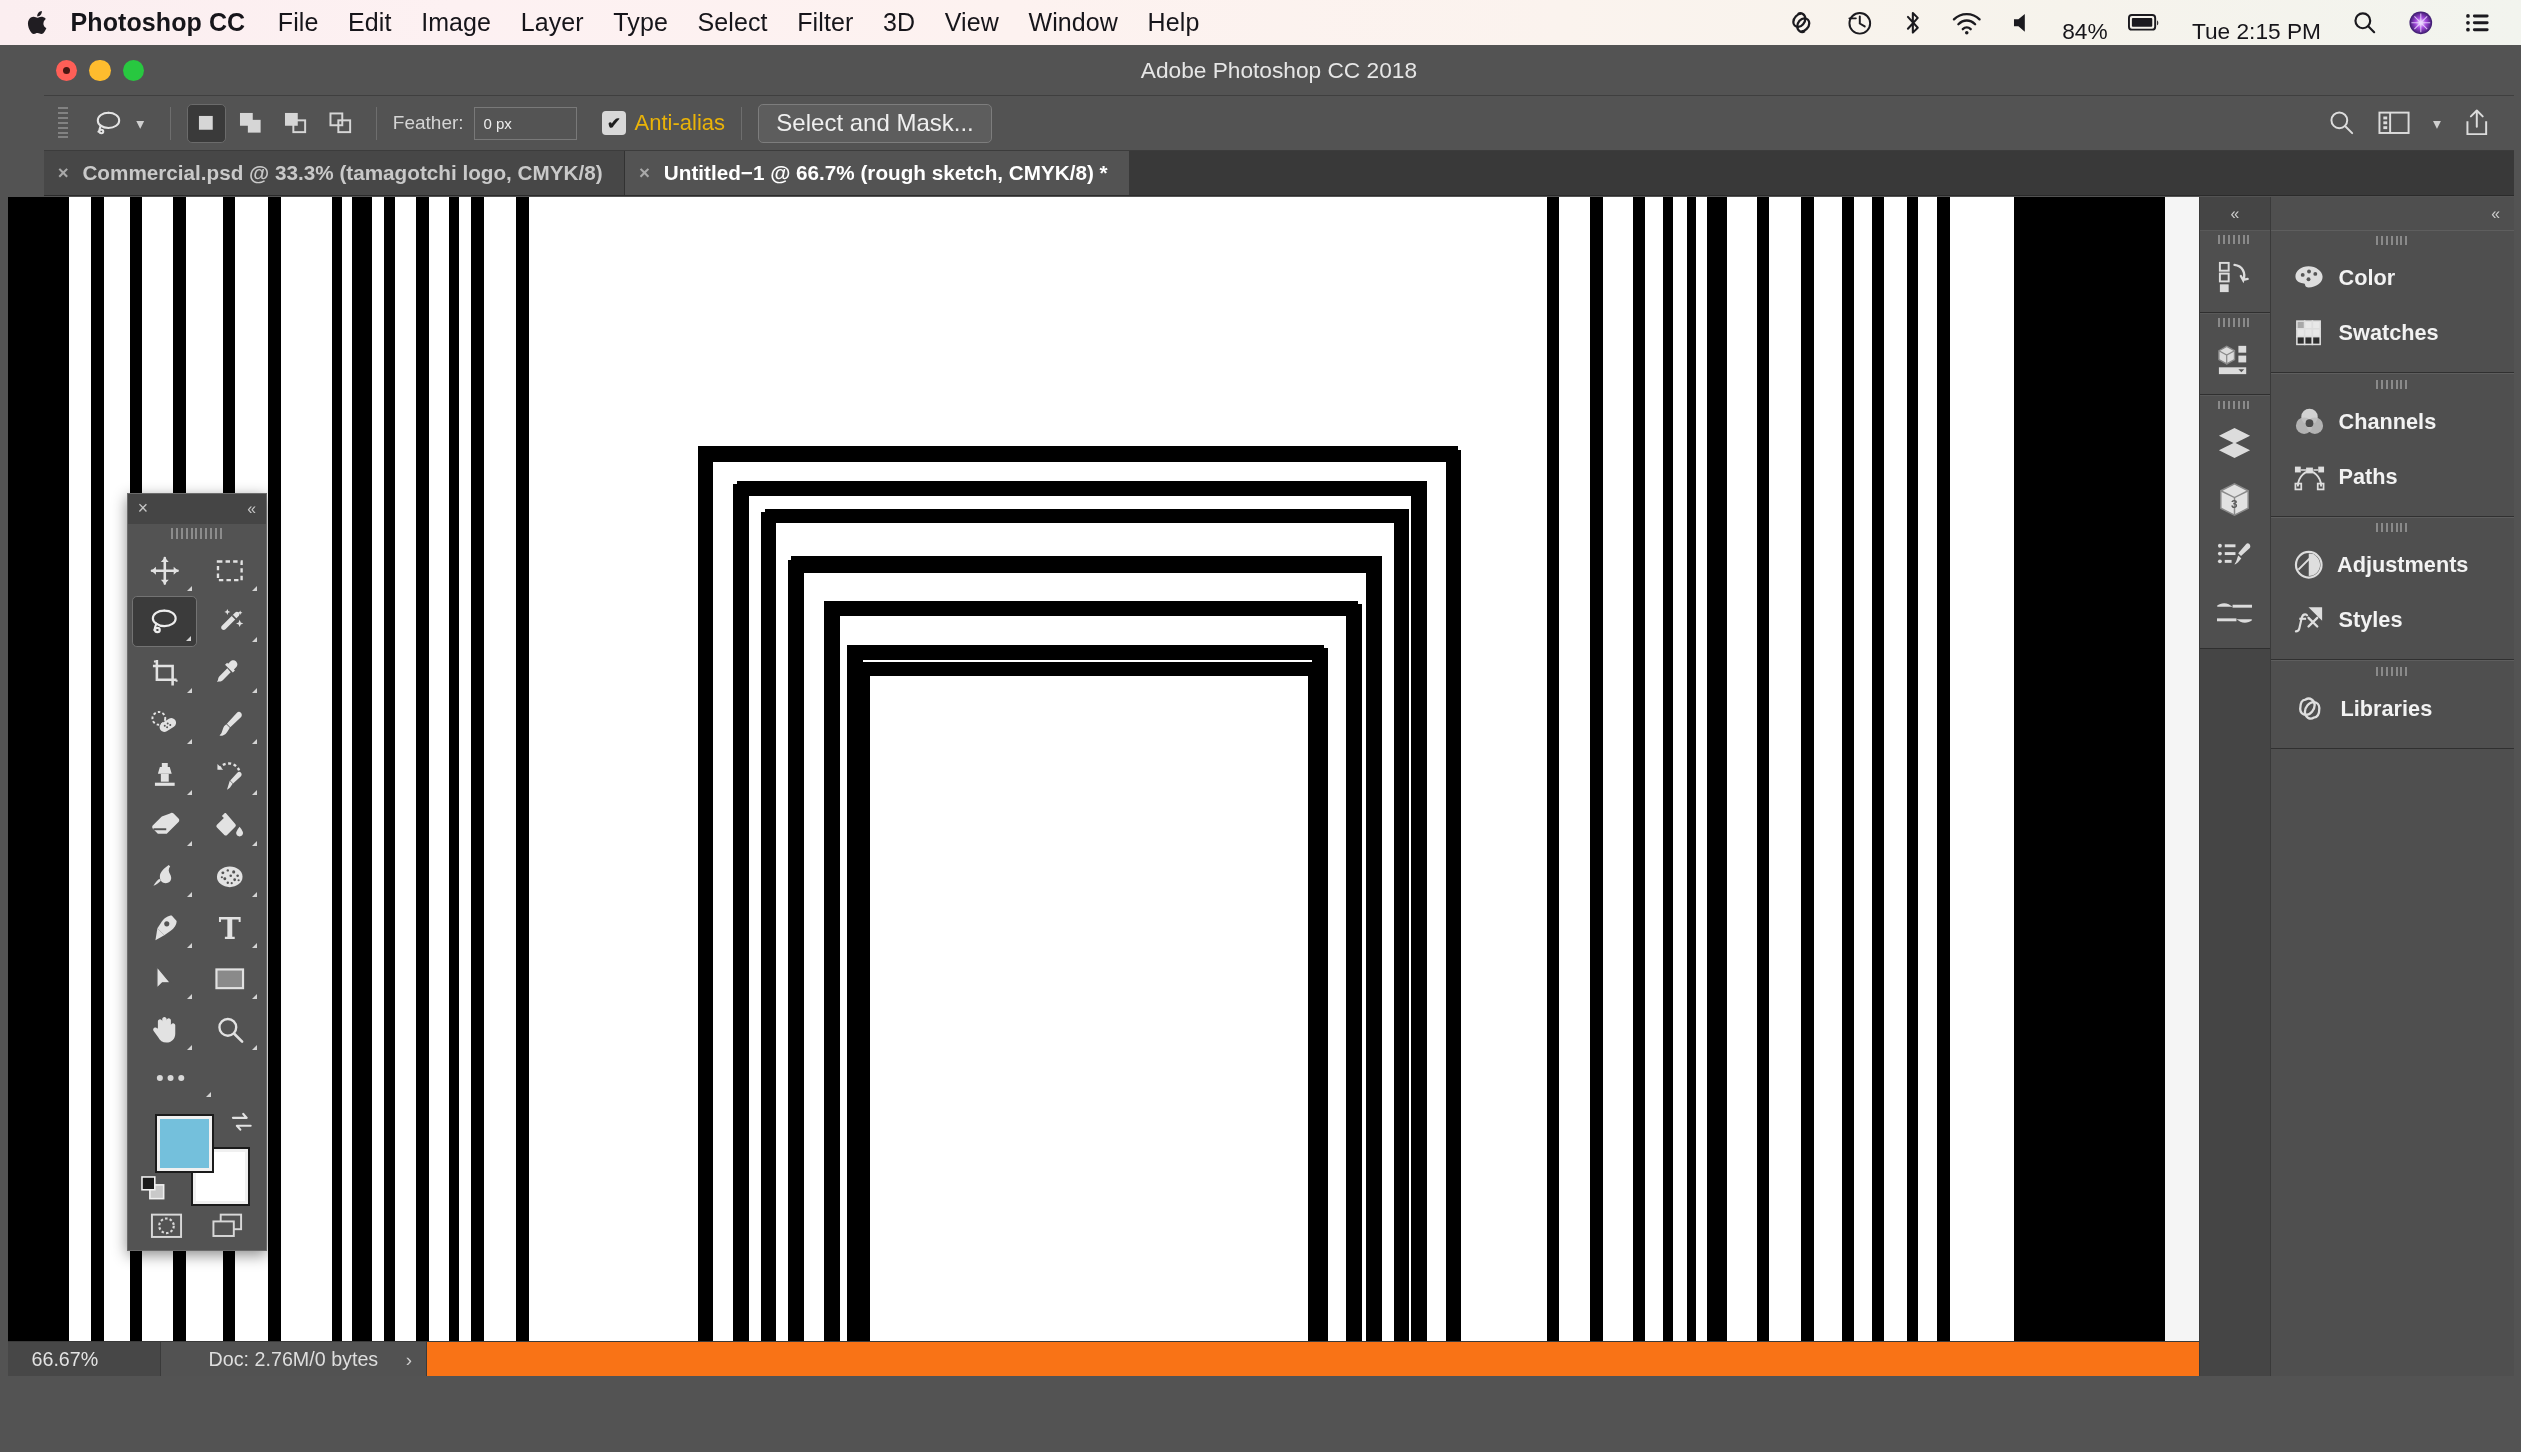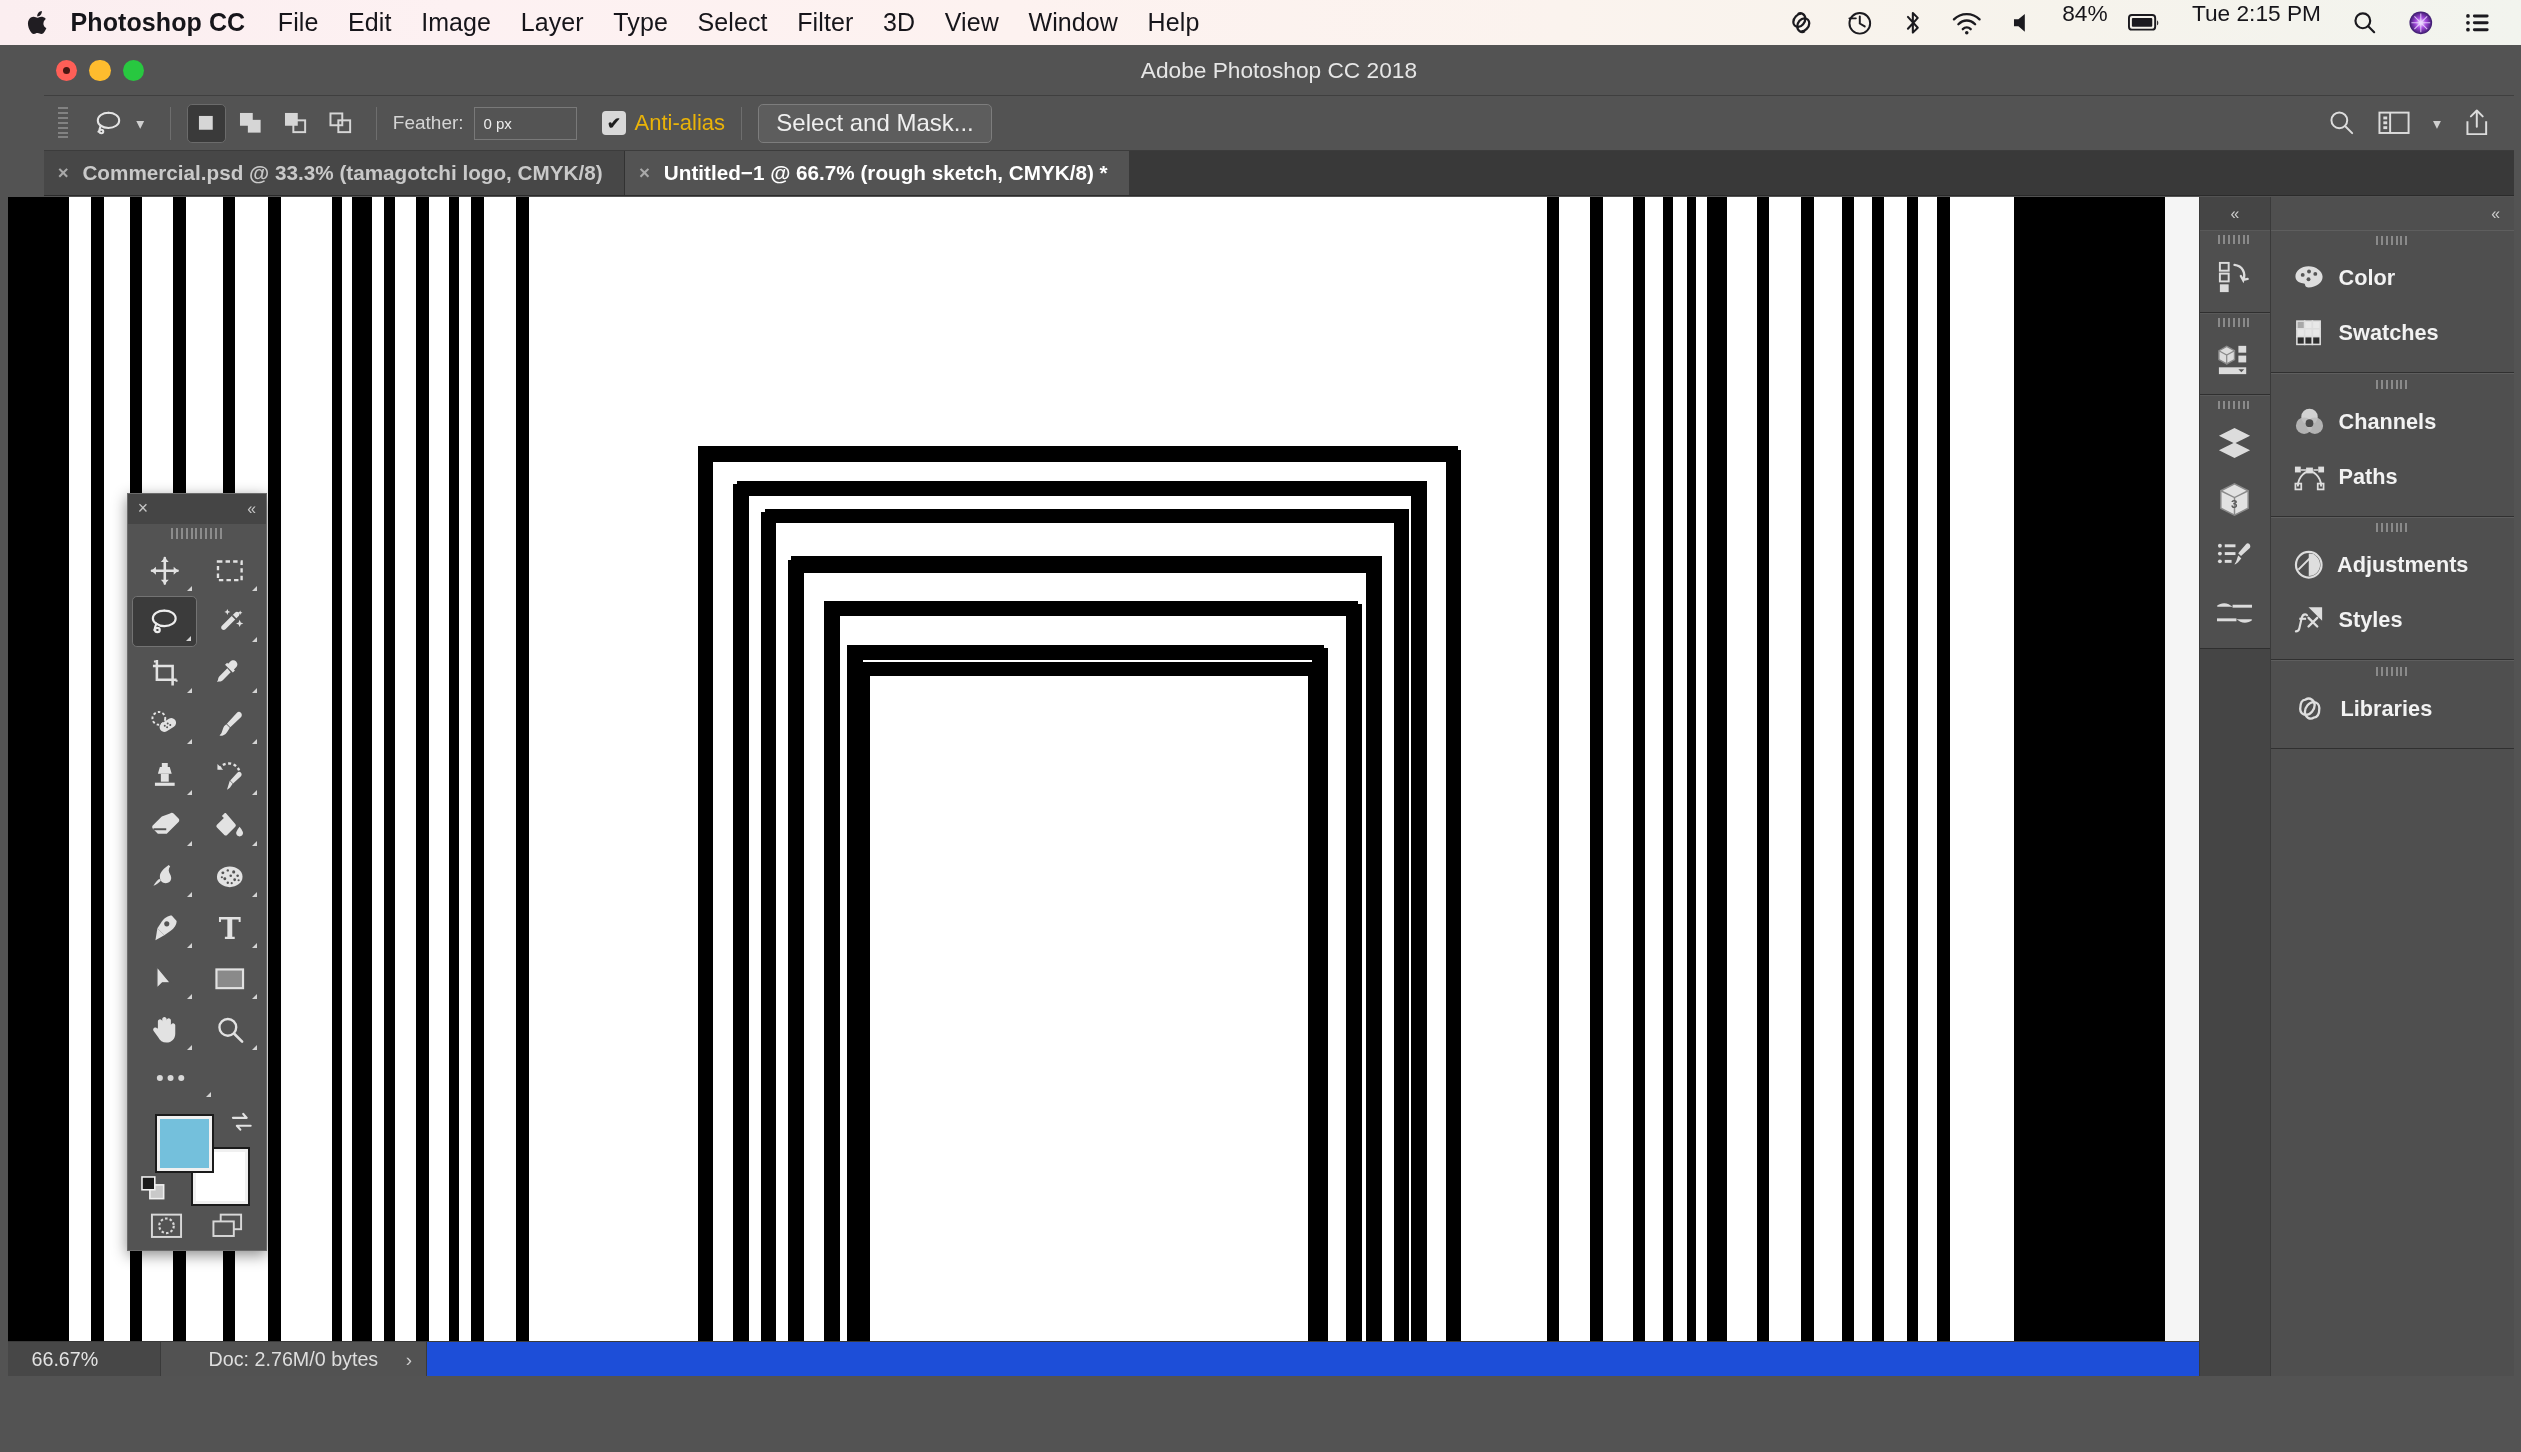--- a/index.html
+++ b/index.html
@@ -13,21 +13,21 @@
   }
 
   
   #menubar{
     position:absolute; left:0; top:0; width:2522px; height:45px;
     background:linear-gradient(90deg,#fbeef0 0%,#fdf1f2 18%,#fdf2f0 40%,#fbf3ee 62%,#f6f3ec 82%,#f2f4ee 100%);
     display:flex; align-items:center;
     z-index:60;
   }
   #menubar .mb-left{ display:flex; align-items:center; gap:0; padding-left:21.7px; }
-  #menubar .mb-right{ display:flex; align-items:flex-start; gap:4px; margin-left:auto; padding-right:17.7px; }
+  #menubar .mb-right{ display:flex; align-items:flex-end; gap:4px; margin-left:auto; padding-right:17.7px; }
   .apple-logo{ width:35px; height:41px; display:flex; align-items:center; justify-content:center; }
   .mi{
     font-size:25px; color:#16151a; padding:0 14.8px; height:45px;
     display:flex; align-items:center; white-space:nowrap; letter-spacing:0.1px;
   }
   .mi.app-name{ font-weight:bold; padding-left:13.8px; padding-right:17.7px; }
   .mbicon{ height:45px; display:flex; align-items:center; padding:0 12.8px; }
   .mb-clock{ font-size:22.7px; color:#16151a; padding:0 13.8px; white-space:nowrap; }
   .mb-batt{ font-size:22.7px; color:#16151a; padding:0 3.9px 0 11.8px; }
 
@@ -116,21 +116,21 @@
     position:absolute; left:0; top:0; width:2157px; height:1263px;
     background:#ffffff; overflow:hidden;
   }
   .stripe{ position:absolute; top:0; height:1263px; background:#000000; }
   #doc-frames{ position:absolute; left:0; top:0; width:2157px; height:1263px; }
   .nframe{ position:absolute; border-style:solid; border-color:#000000; background:transparent; }
 
   
   #statusbar{
     position:absolute; left:0; bottom:0; width:2191px; height:35px;
-    background:#1d4ed8; display:flex; align-items:flex-start;
+    background:#f97316; display:flex; align-items:flex-start;
     border-top:1px solid #3a3a3a;
   }
   .sb-zoom{
     width:153px; height:35px; display:flex; align-items:center;
     padding-left:23.6px; font-size:19.7px; color:#e3e3e3;
     background:#474747; border-right:1px solid #3a3a3a;
   }
   .sb-doc{
     flex:0 0 266px; height:35px; display:flex; align-items:center; justify-content:center;
     font-size:19.7px; color:#dedede; background:#525252;

